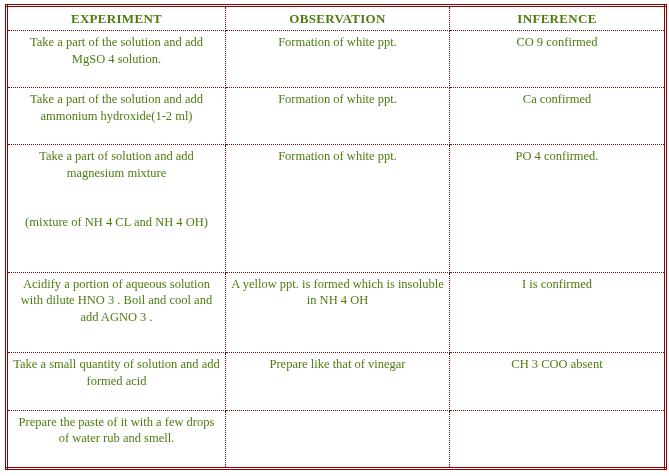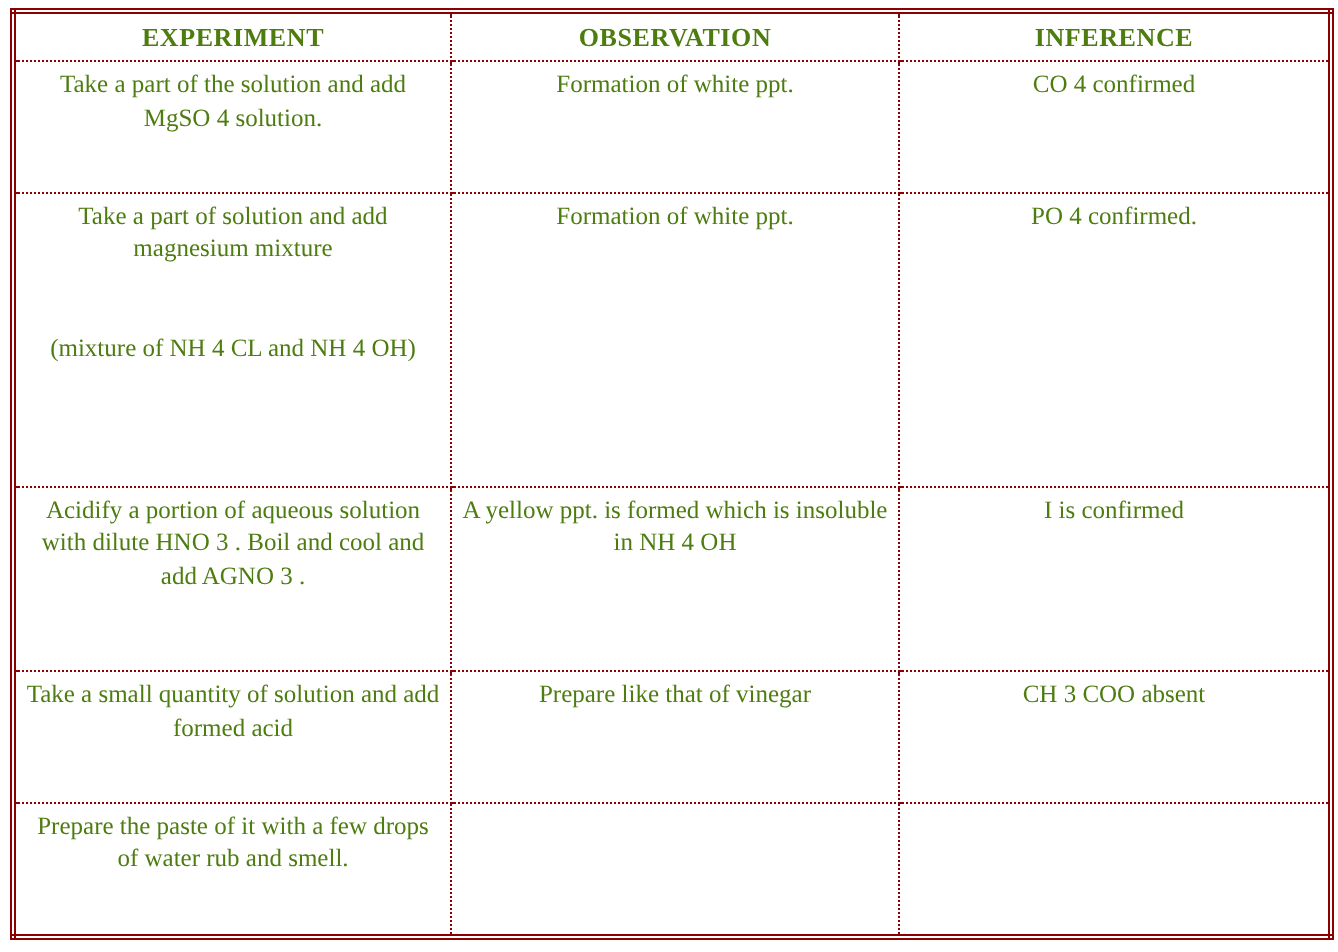--- a/index.html
+++ b/index.html
@@ -79,21 +79,32 @@
     </thead>
     <tbody>
       <tr>
         <td class="col-experiment">
             <span class="cell-text">Take a part of the solution and add MgSO 4 solution.</span>
           </td>
         <td class="col-observation">
             <span class="cell-text">Formation of white ppt.</span>
           </td>
         <td class="col-inference">
-            <span class="cell-text">CO 4 confirmed</span>
+            <span class="cell-text">CO 9 confirmed</span>
+          </td>
+      </tr>
+      <tr>
+        <td class="col-experiment">
+            <span class="cell-text">Take a part of the solution and add ammonium hydroxide(1-2 ml)</span>
+          </td>
+        <td class="col-observation">
+            <span class="cell-text">Formation of white ppt.</span>
+          </td>
+        <td class="col-inference">
+            <span class="cell-text">Ca confirmed</span>
           </td>
       </tr>
       <tr>
         <td class="col-experiment">
             <span class="cell-text">Take a part of solution and add magnesium mixture
 
 
 (mixture of NH 4 CL and NH 4 OH)</span>
           </td>
         <td class="col-observation">

